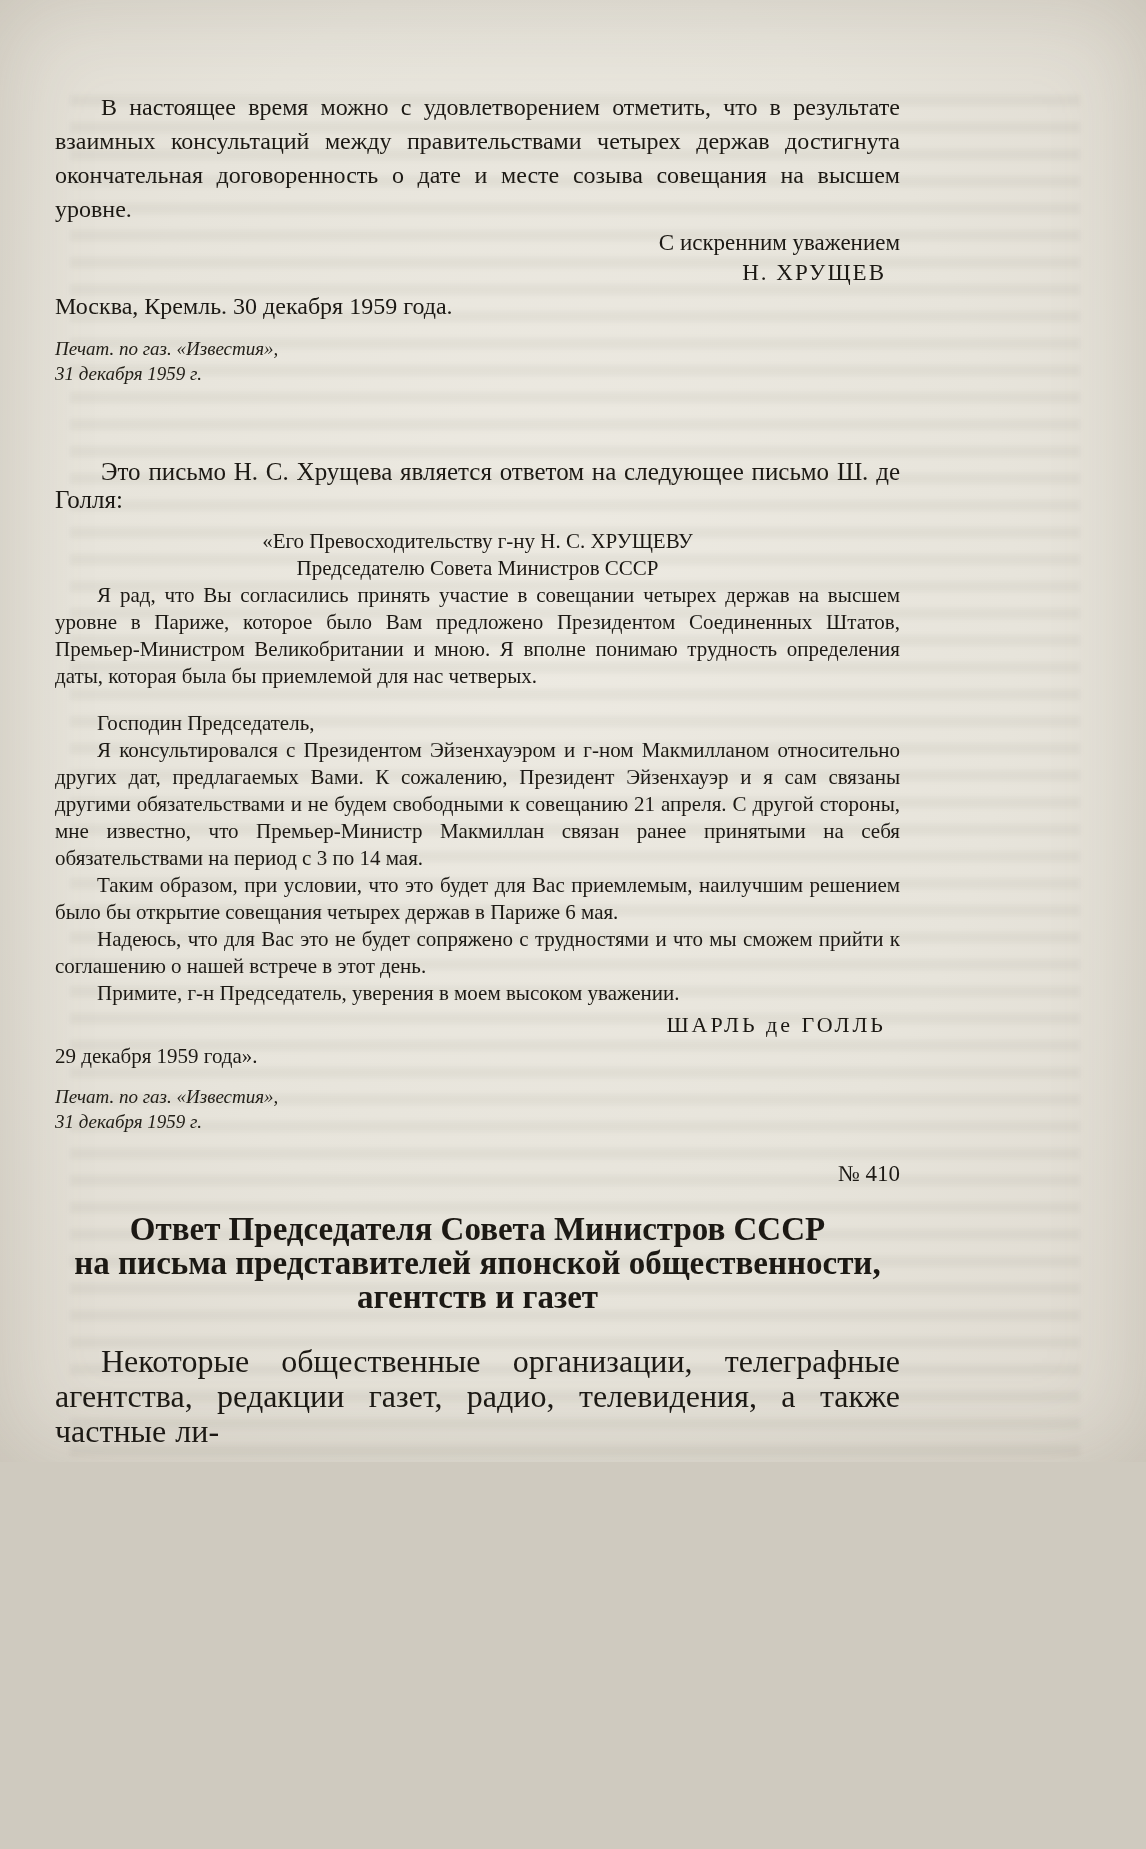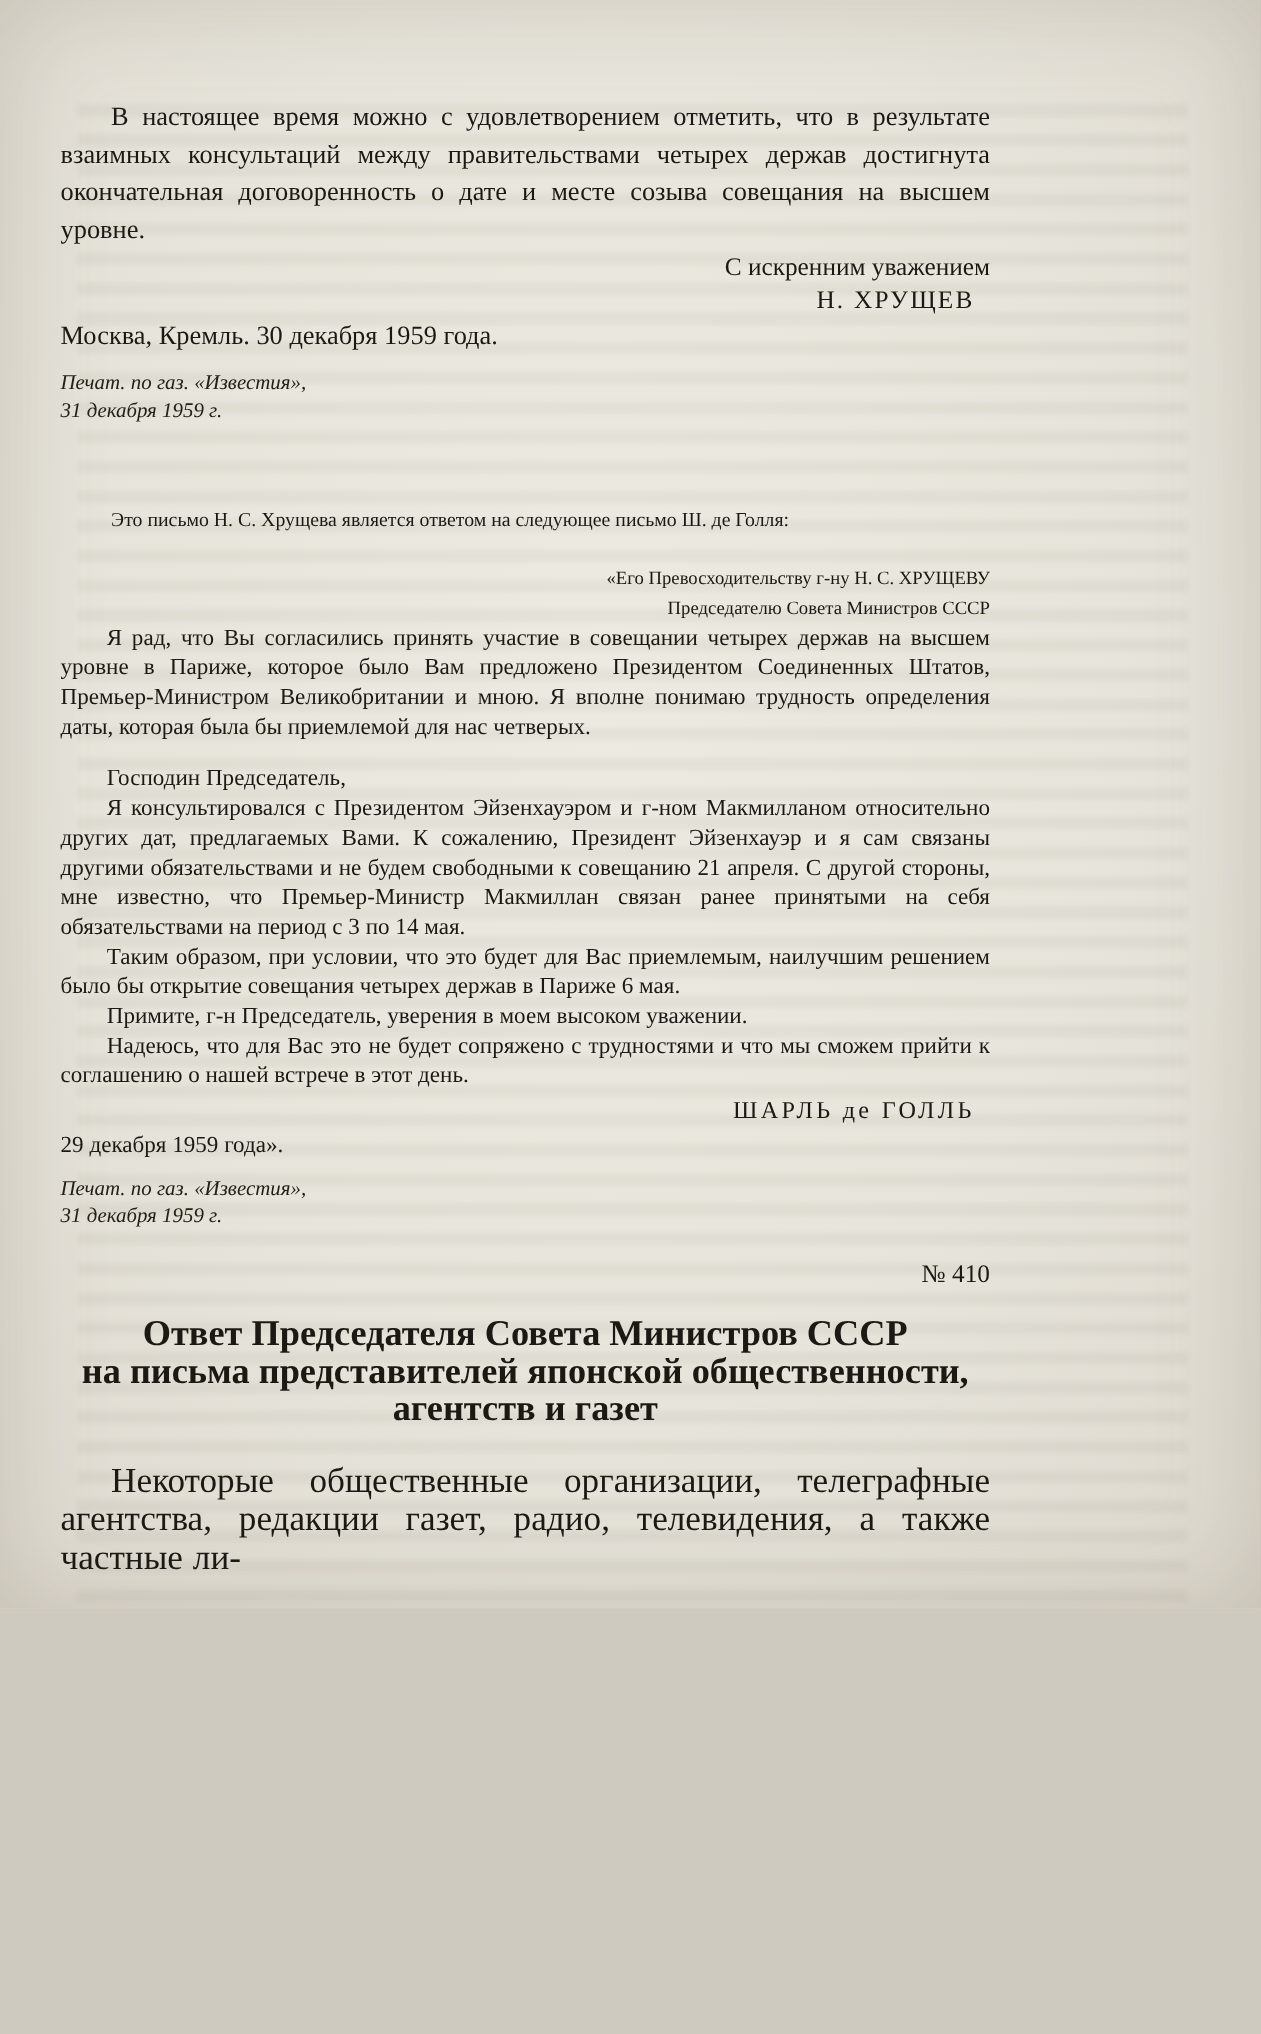--- a/index.html
+++ b/index.html
@@ -26,23 +26,23 @@
     pointer-events: none;
   }
   .content { position: relative; padding: 90px 0 0 55px; width: 845px; }
   p { margin: 0; }
   .main-text { font-size: 24px; line-height: 34px; text-align: justify; word-spacing: 2px; }
   .indent { text-indent: 46px; }
   .valediction { font-size: 23px; line-height: 30px; text-align: right; margin-top: 2px; text-indent: 0; }
   .sig-khrushchev { font-size: 23px; line-height: 30px; text-align: right; padding-right: 14px; letter-spacing: 2px; }
   .dateline { font-size: 24px; line-height: 32px; margin-top: 2px; }
   .source { font-style: italic; font-size: 19px; line-height: 25px; margin-top: 14px; color: #232019; }
-  .note { margin-top: 72px; font-size: 18px; line-height: 28px; text-align: justify; }
+  .note { margin-top: 72px; font-size: 25px; line-height: 28px; text-align: justify; }
   .letter { font-size: 21px; line-height: 27px; }
-  .addressee { margin-top: 26px; text-align: right; font-size: 17px; line-height: 27px; }
+  .addressee { margin-top: 14px; text-align: center; font-size: 21px; line-height: 27px; }
   .lp { text-align: justify; text-indent: 42px; }
   .salutation { margin-top: 20px; }
   .sig-degaulle { margin-top: 4px; text-align: right; text-indent: 0; padding-right: 14px; font-size: 22px; line-height: 28px; letter-spacing: 3px; }
   .dg-date { margin-top: 4px; font-size: 21px; line-height: 27px; text-indent: 0; }
   .doc-number { margin-top: 26px; text-align: right; font-size: 23px; line-height: 28px; }
   .doc-title { margin-top: 24px; text-align: center; font-weight: bold; font-size: 33px; line-height: 34px; }
   .opening { margin-top: 30px; font-size: 32px; line-height: 35px; text-align: justify; word-spacing: 1px; }
   .page-number { position: absolute; top: 1462px; right: 204px; font-size: 21px; }
 </style>
 </head>
@@ -68,22 +68,22 @@
 
     <section class="letter">
       <div class="addressee">
         <div>«Его Превосходительству г-ну Н. С. ХРУЩЕВУ</div>
         <div>Председателю Совета Министров СССР</div>
       </div>
       <p class="lp">Я рад, что Вы согласились принять участие в совещании четырех держав на высшем уровне в Париже, которое было Вам предложено Президентом Соединенных Штатов, Премьер-Министром Великобритании и мною. Я вполне понимаю трудность определения даты, которая была бы приемлемой для нас четверых.</p>
       <p class="lp salutation">Господин Председатель,</p>
       <p class="lp">Я консультировался с Президентом Эйзенхауэром и г-ном Макмилланом относительно других дат, предлагаемых Вами. К сожалению, Президент Эйзенхауэр и я сам связаны другими обязательствами и не будем свободными к совещанию 21 апреля. С другой стороны, мне известно, что Премьер-Министр Макмиллан связан ранее принятыми на себя обязательствами на период с 3 по 14 мая.</p>
       <p class="lp">Таким образом, при условии, что это будет для Вас приемлемым, наилучшим решением было бы открытие совещания четырех держав в Париже 6 мая.</p>
+      <p class="lp">Надеюсь, что для Вас это не будет сопряжено с трудностями и что мы сможем прийти к соглашению о нашей встрече в этот день.</p>
       <p class="lp">Примите, г-н Председатель, уверения в моем высоком уважении.</p>
-      <p class="lp">Надеюсь, что для Вас это не будет сопряжено с трудностями и что мы сможем прийти к соглашению о нашей встрече в этот день.</p>
       <p class="sig-degaulle">ШАРЛЬ де ГОЛЛЬ</p>
       <p class="dg-date">29 декабря 1959 года».</p>
       <div class="source">
         <div>Печат. по газ. «Известия»,</div>
         <div>31 декабря 1959 г.</div>
       </div>
     </section>
 
     <section>
       <p class="doc-number">№ 410</p>

